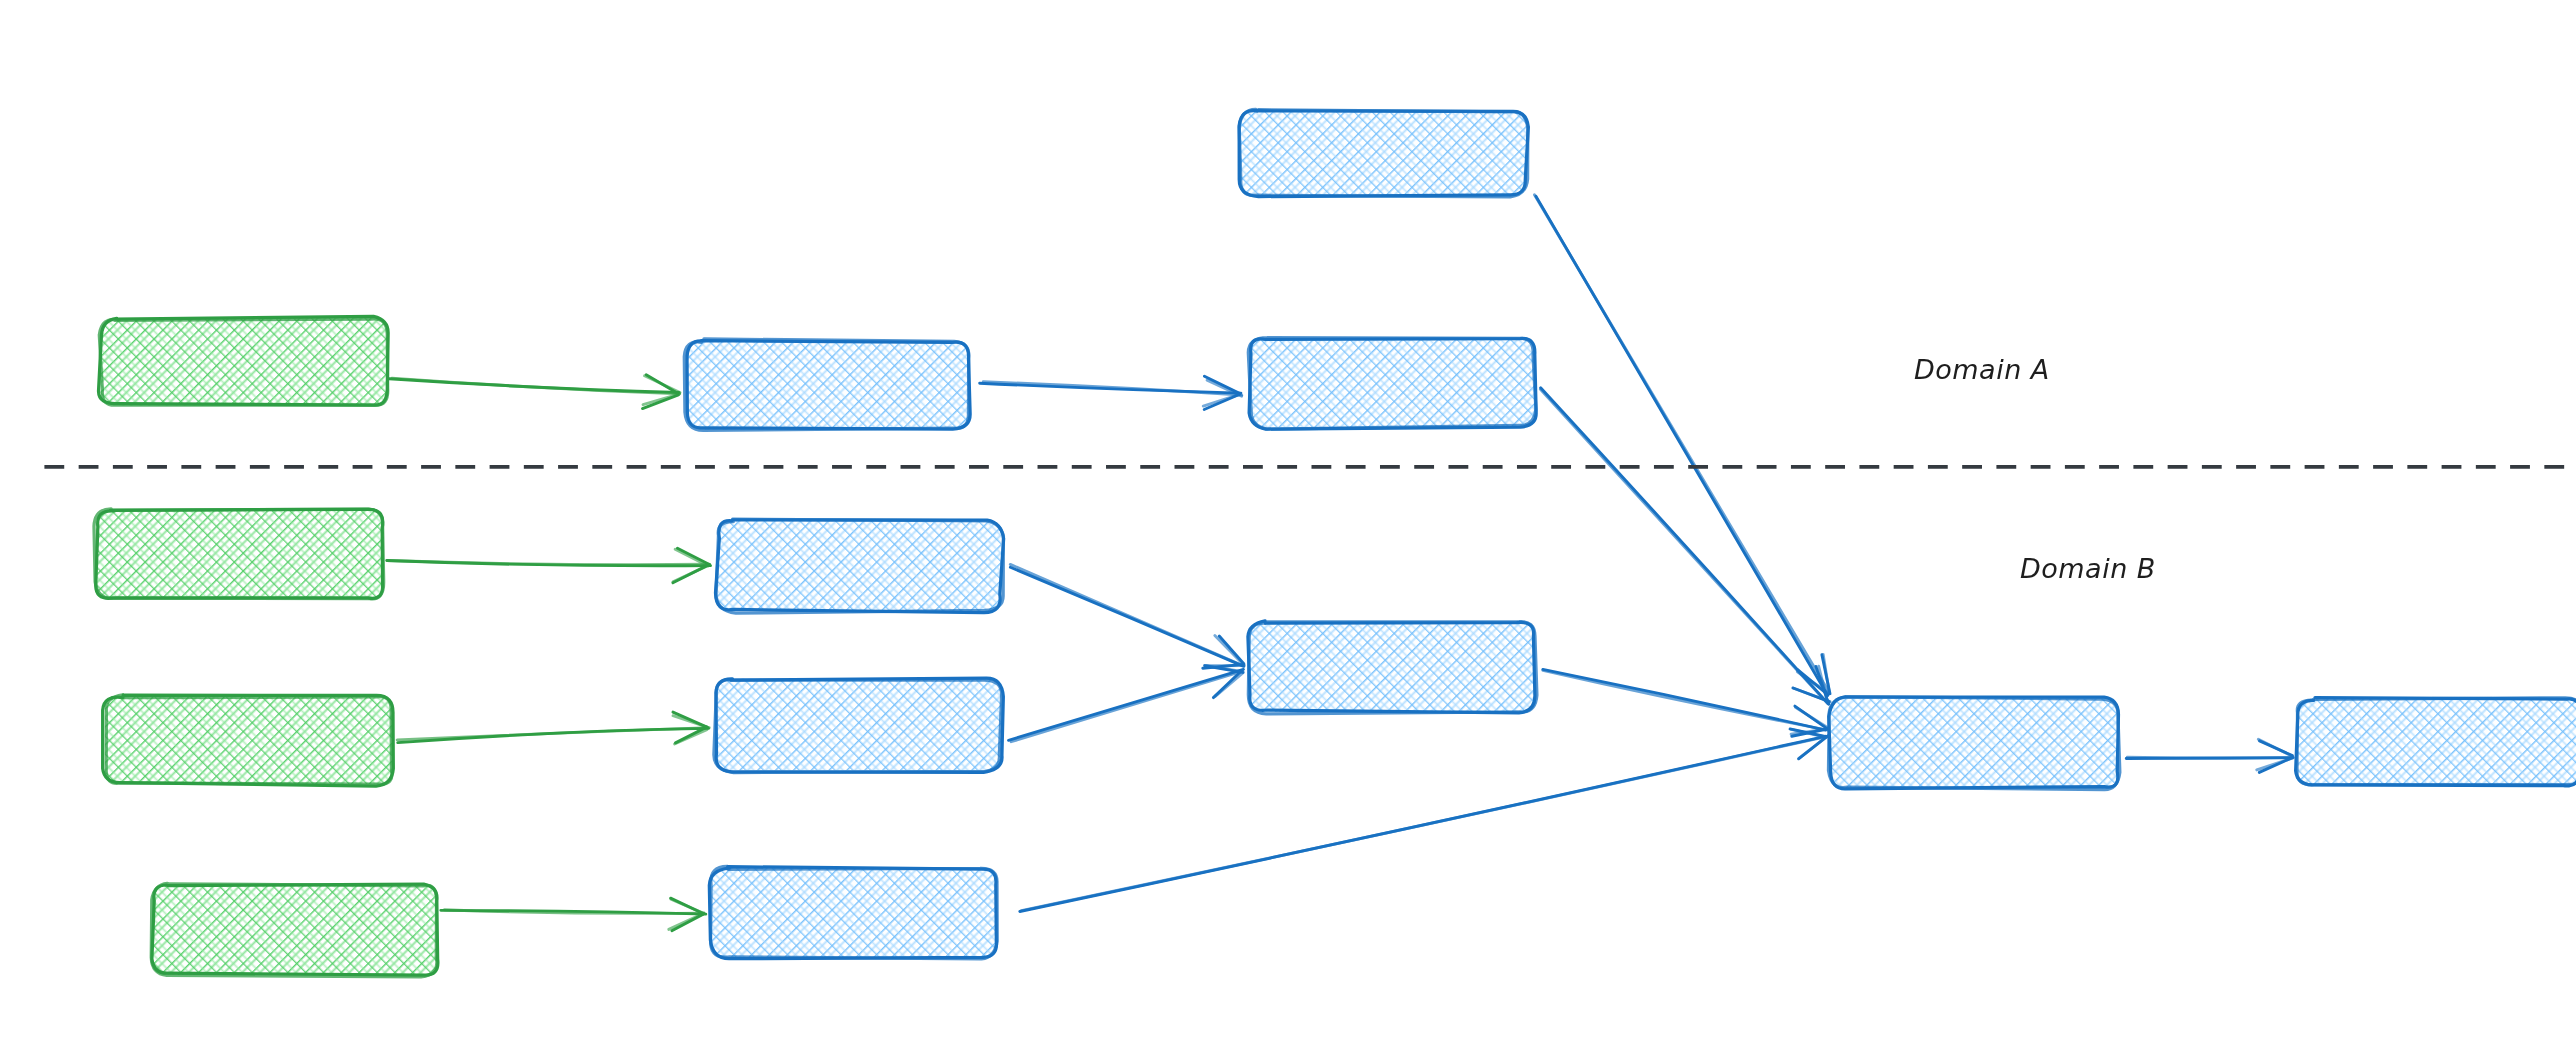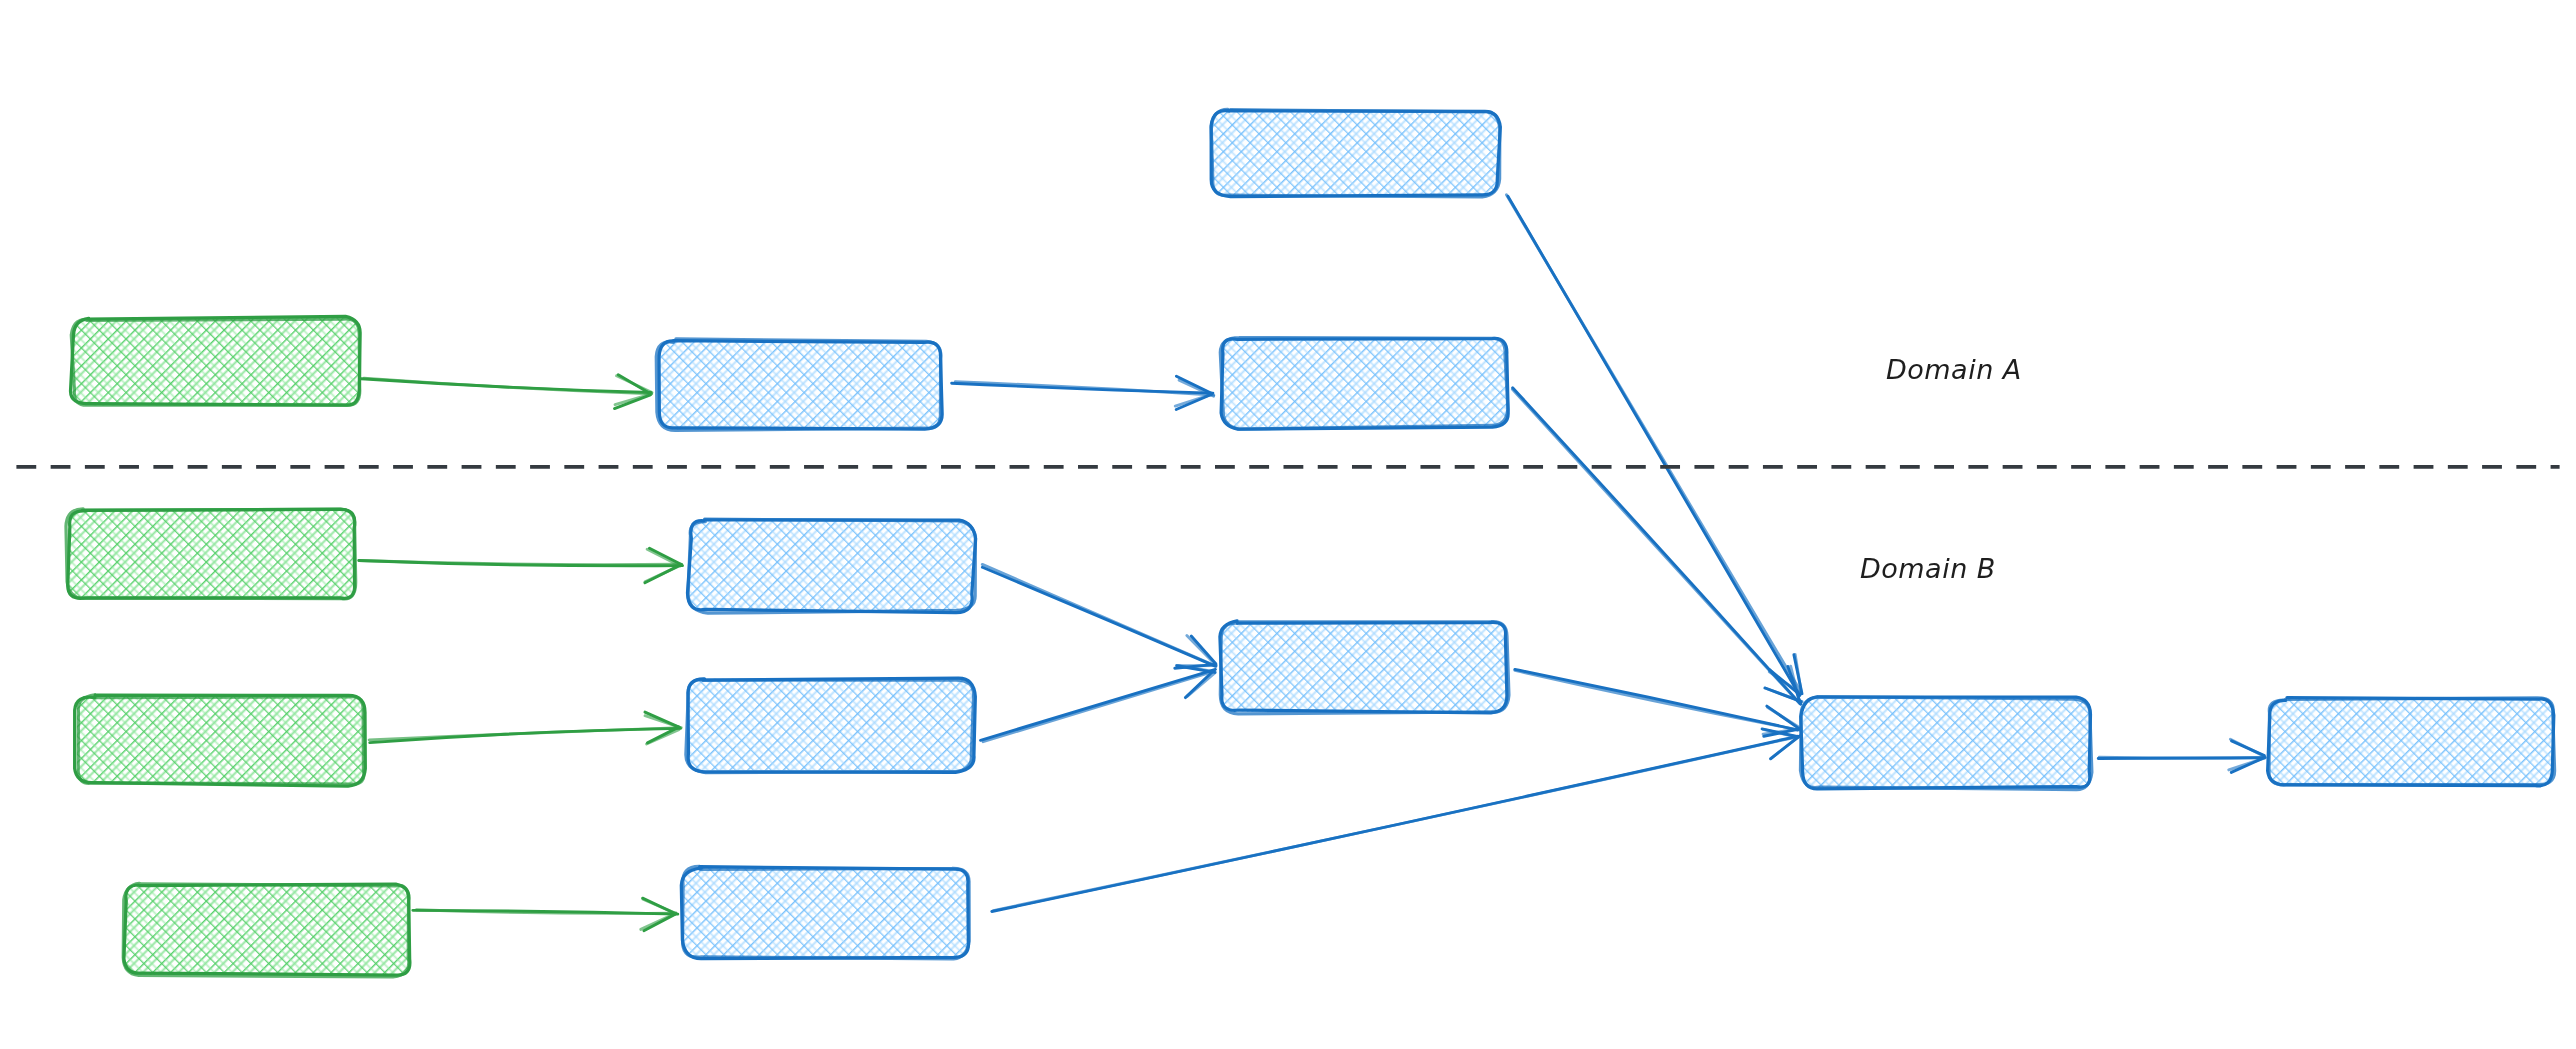--- a/index.html
+++ b/index.html
@@ -11,20 +11,21 @@
     width: 2576px;
     height: 1049px;
     overflow: hidden;
     font-family: "DejaVu Sans", sans-serif;
   }
   #canvas-root {
     position: relative;
     width: 2411px;
     height: 1049px;
     background: #ffffff;
+    margin-left: 28px;
   }
   #scene {
     position: absolute;
     inset: 0;
     width: 2576px;
     height: 1049px;
     display: block;
   }
   .domain-label {
     position: absolute;
@@ -366,16 +367,16 @@
           <path d="M 2535.7296859751127 776.1053298966518 L 2814.508329773838 774.336878968094 Q 2835.3190536520997 774.0401565558464 2832.4231857308296 791.6999282842036 L 2834.460179283032 855.2757066743801 Q 2834.4378946322195 872.5855226530626 2813.0133050920504 870.5013568405534 L 2536.672556973934 870.6888641362492 Q 2516.325280905108 872.1210026752767 2517.5582157144127 854.8469074264387 L 2518.1103977215057 790.8050586701395 Q 2516.1129460814004 777.0247490903478 2534.22497329741 776.8889138718549 " fill="none" stroke="#1971c2" stroke-width="3.6" stroke-linecap="round" stroke-linejoin="round" opacity="0.75"></path>
         </g>
       </g>
     <g id="divider-layer">
         <line x1="18" y1="518" x2="2840" y2="518" stroke="#343a40" stroke-width="4" stroke-dasharray="22 16" stroke-linecap="butt"></line>
       </g>
   </svg>
 
   <div id="labels-layer">
       <div class="domain-label" style="left: 1886px; top: 354px;">Domain A</div>
-      <div class="domain-label" style="left: 1860px; top: 553px;">Domain B</div>
+      <div class="domain-label" style="left: 1992px; top: 553px;">Domain B</div>
     </div>
 </div>
 
 
 </body></html>

